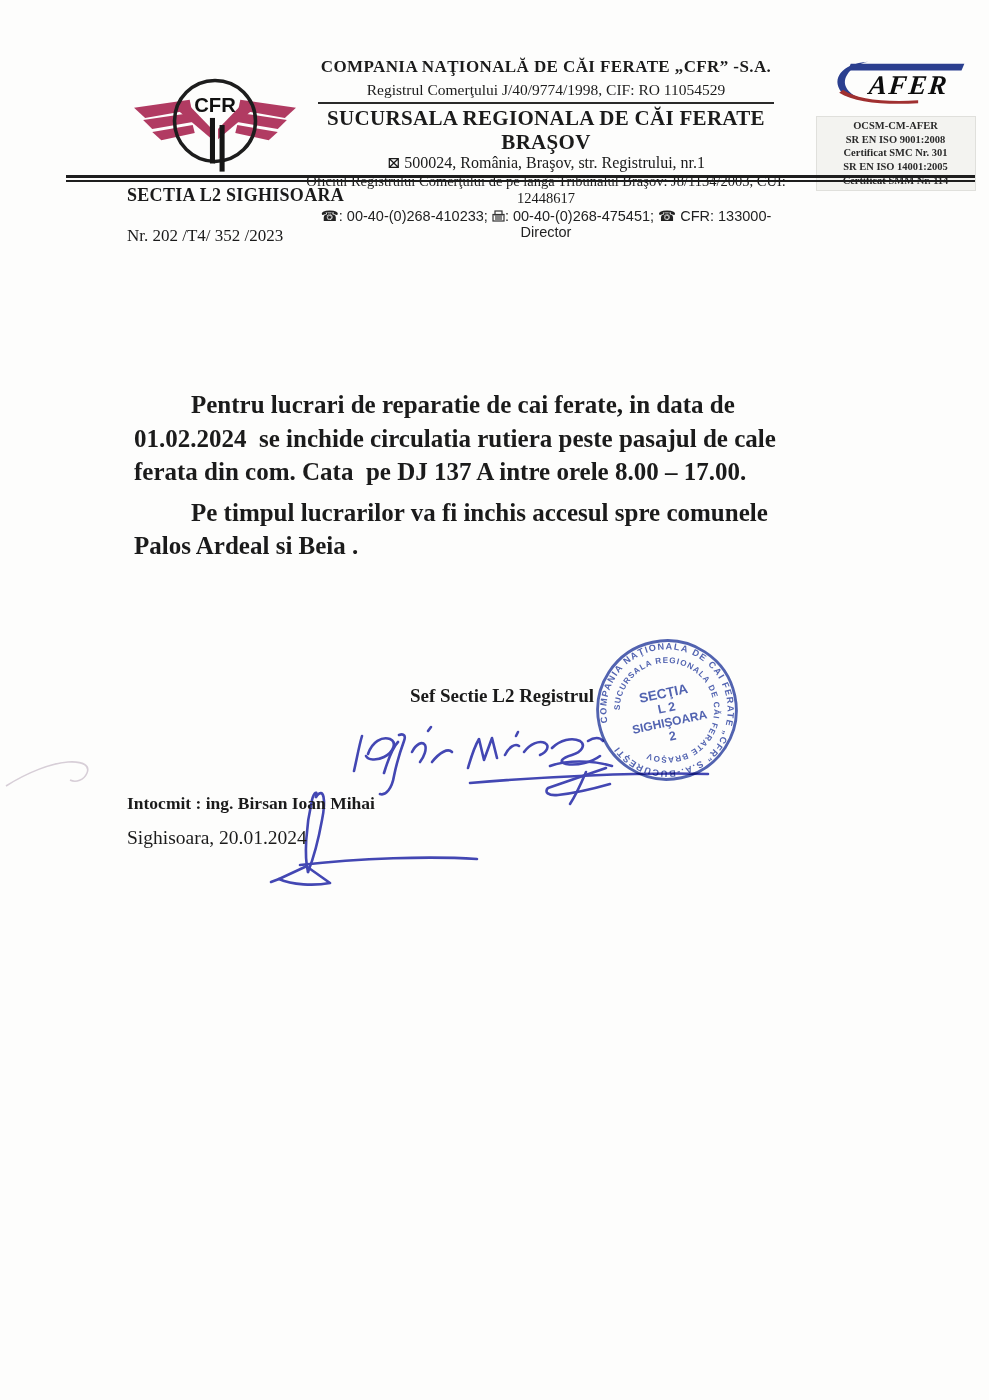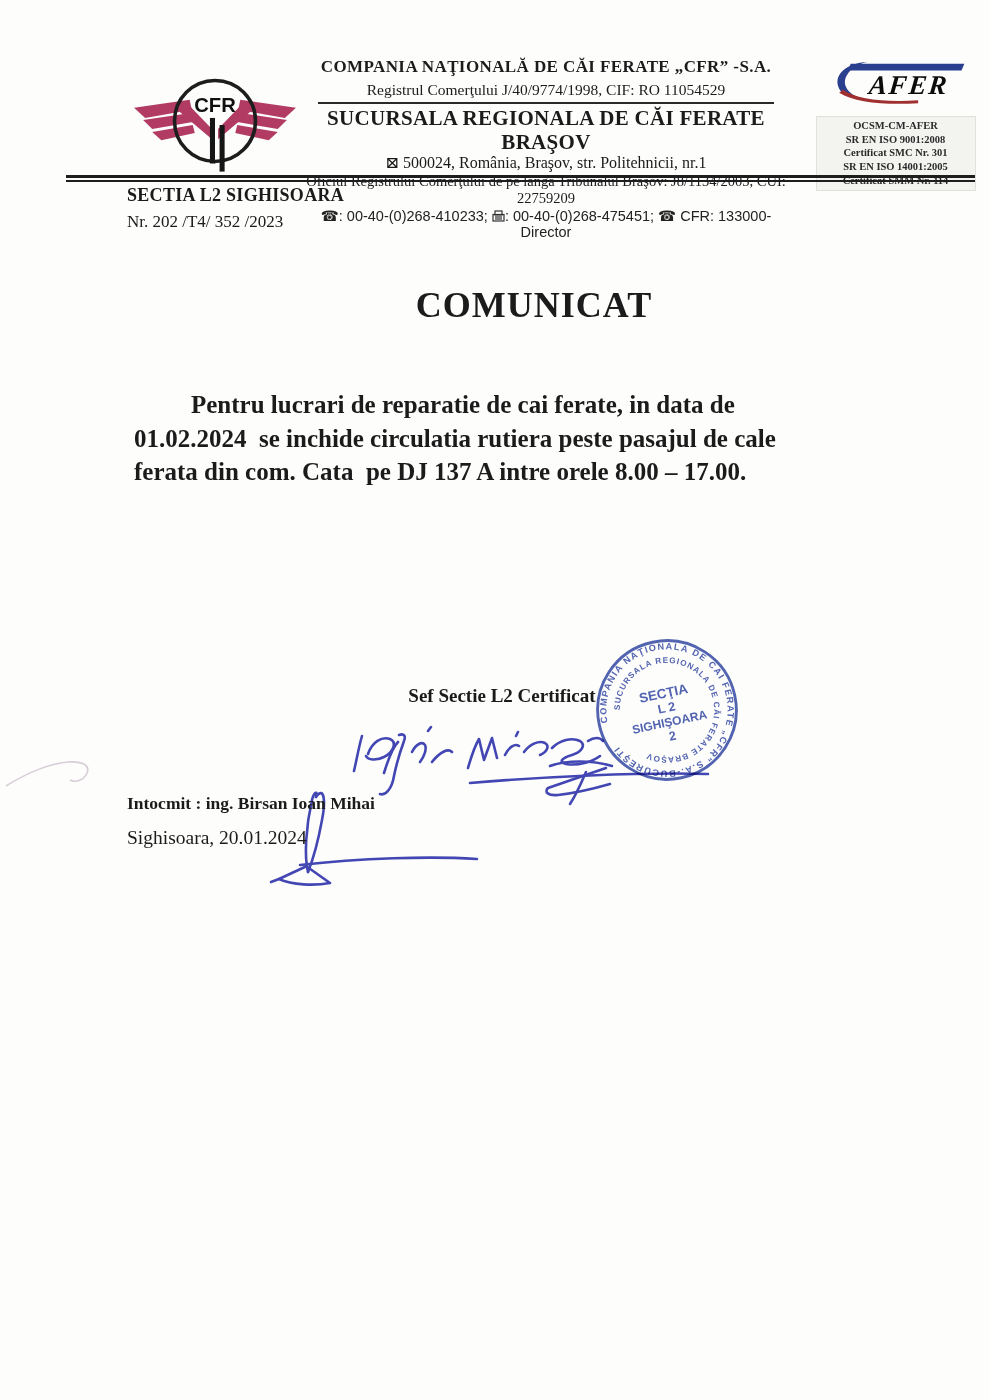--- a/index.html
+++ b/index.html
@@ -25,21 +25,21 @@
     margin-top:2px;background:#f3f3f0;border:1px solid #e0e0dc;
     font-weight:bold;font-size:10.5px;line-height:1.3;padding:2px 1px 3px 0;
     white-space:pre-line;color:#2a2a2a;
   }
   .rule2{left:66px;top:175px;width:909px;}
   .rule2 .r1{border-top:3.5px solid #1e1e1e;}
   .rule2 .r2{border-top:2px solid #1e1e1e;margin-top:2px;}
   
   .sect{left:127px;top:185px;line-height:1.2;}
   .sect-name{font-weight:bold;font-size:18px;letter-spacing:.3px;}
-  .sect-nr{font-size:17px;margin-top:5px;}
+  .sect-nr{font-size:17px;margin-top:19px;}
   .title{left:84px;top:284px;width:900px;text-align:center;font-weight:bold;font-size:36px;letter-spacing:1px;}
   .body-text{left:127px;top:381px;width:770px;font-weight:bold;font-size:25px;line-height:33.5px;}
   .body-text p{margin:7px;text-indent:57px;white-space:pre-wrap;}
   
   .sig-block{left:352px;top:684px;width:300px;text-align:center;font-weight:bold;font-size:19px;line-height:23px;}
   .stamp-wrap{left:590px;top:633px;width:154px;height:154px;transform:rotate(-12deg);opacity:.88;mix-blend-mode:multiply;}
   .ink{left:0;top:0;width:989px;height:1400px;pointer-events:none;mix-blend-mode:multiply;}
   .footer-by{left:127px;top:787px;font-weight:bold;font-size:17.5px;margin-top:6px;}
   .footer-date{left:127px;top:827px;font-size:19.5px;}
 </style>
@@ -63,22 +63,22 @@
     <rect x="76" y="47" width="5" height="45" fill="#161616"></rect>
     <rect x="85.5" y="54" width="5" height="46" fill="#161616"></rect>
     <text x="81" y="41" text-anchor="middle" font-family="Liberation Sans, DejaVu Sans, sans-serif" font-size="20" font-weight="bold" fill="#111">CFR</text>
   </svg>
 
   <div class="abs hdr-center">
     <div class="hdr-l1">COMPANIA  NAŢIONALĂ  DE CĂI FERATE „CFR” -S.A.</div>
     <div class="hdr-l2">Registrul Comerţului  J/40/9774/1998, CIF: RO 11054529</div>
     <div class="hdr-div"></div>
     <div class="hdr-l3">SUCURSALA REGIONALA DE CĂI FERATE BRAŞOV</div>
-    <div class="hdr-l4"><span>⊠</span><span> 500024, România, Braşov, str. Politehnicii, nr.1</span></div>
-    <div class="hdr-l5">Oficiul Registrului Comerţului de pe lângă Tribunalul Braşov: J8/1134/2003, CUI: 22759209</div>
+    <div class="hdr-l4"><span>⊠</span><span> 500024, România, Braşov, str. Registrului, nr.1</span></div>
+    <div class="hdr-l5">Oficiul Registrului Comerţului de pe lângă Tribunalul Braşov: J8/1134/2003, CUI: 12448617</div>
     <div class="hdr-l6">
       <span>☎</span><span>: 00-40-(0)268-410233;</span>
       <svg width="13" height="12" viewBox="0 0 13 12">
           <g fill="none" stroke="#333" stroke-width="1.2">
             <rect x="3" y="1" width="7" height="4"></rect>
             <rect x="1" y="4.5" width="11" height="6.5"></rect>
             <line x1="3" y1="7" x2="10" y2="7"></line>
             <line x1="3" y1="9" x2="10" y2="9"></line>
           </g>
         </svg><span>: 00-40-(0)268-475451;</span>
@@ -103,30 +103,31 @@
   <div class="abs rule2">
     <div class="r1"></div>
       <div class="r2"></div>
   </div>
 
   <div class="abs sect">
     <div class="sect-name">SECTIA L2 SIGHISOARA</div>
     <div class="sect-nr">Nr. 202 /T4/ 352 /2023</div>
   </div>
 
-  <div class="abs title">COMUNICAT</div>
 
   <div class="abs body-text">
     <p>Pentru lucrari de reparatie de cai ferate, in data de
 01.02.2024  se inchide circulatia rutiera peste pasajul de cale
 ferata din com. Cata  pe DJ 137 A intre orele 8.00 – 17.00.</p>
+    <p>Pe timpul lucrarilor va fi inchis accesul spre comunele
+Palos Ardeal si Beia .</p>
   </div>
 
   <div class="abs sig-block">
-    <div>Sef Sectie  L2 Certificat</div>
+    <div>Sef Sectie  L2 Registrul</div>
   </div>
 
   <div class="abs stamp-wrap">
     <svg width="154" height="154" viewBox="0 0 160 160">
       <defs>
         <path id="ringOuter" d="M 17,80 a 63,63 0 1 1 126,0 a 63,63 0 1 1 -126,0"></path>
         <path id="ringInner" d="M 31,80 a 49,49 0 1 1 98,0 a 49,49 0 1 1 -98,0"></path>
       </defs>
       <g fill="#3a4ea8" stroke="none" font-family="Liberation Sans, DejaVu Sans, sans-serif">
         <circle cx="80" cy="80" r="72" fill="none" stroke="#3a4ea8" stroke-width="3"></circle>

